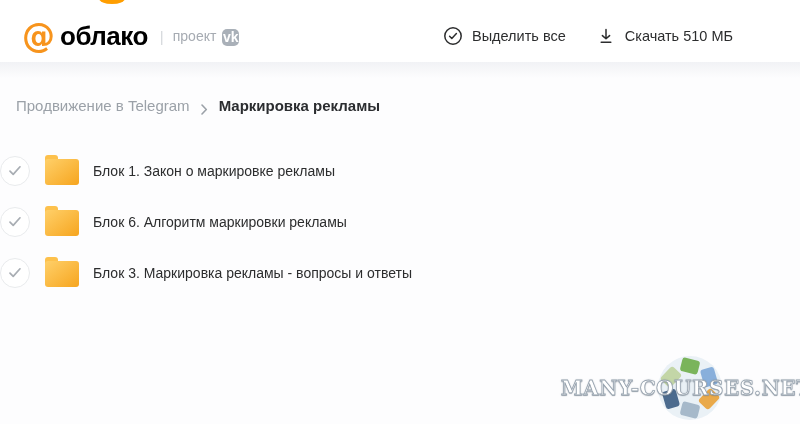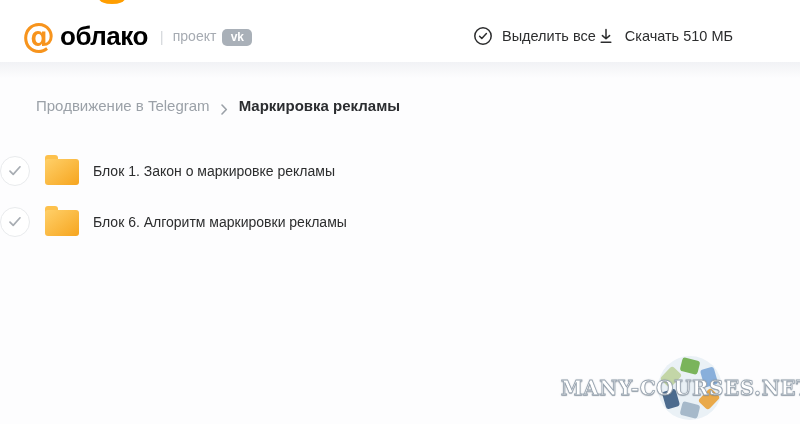--- a/index.html
+++ b/index.html
@@ -33,41 +33,41 @@
     line-height:1; margin-right:5px; margin-top:-2px;
   }
   .logo-brand {
     color:#000000; font-size:26px; font-weight:bold;
     letter-spacing:-0.5px;
   }
   .logo-divider { color:#D5D8DC; font-size:15px; margin:0 9px 0 12px; }
   .logo-project { color:#A6ABB2; font-size:14px; }
   .vk-badge {
     display:inline-flex; align-items:center; justify-content:center;
-    width:30px; height:17px; margin-left:6px; margin-top:2px;
+    width:17px; height:17px; margin-left:6px; margin-top:2px;
     background:#A9B0B8; border-radius:5px;
-    color:#FFFFFF; font-size:12px; font-weight:bold;
+    color:#FFFFFF; font-size:14px; font-weight:bold;
   }
 
   .header-actions {
-    margin-left:auto; display:flex; align-items:center; 
+    margin-left:auto; display:flex; align-items:center; gap:30px;
   }
   .action {
     display:flex; align-items:center; gap:9px;
     font-size:14.5px; color:#2C2D2E; cursor:pointer; white-space:nowrap;
   }
   .action svg { display:block; }
 
   
   .header-fade {
     height:18px;
     background:linear-gradient(180deg,#F1F2F5 0%, #FDFDFE 90%);
   }
   .breadcrumb {
-    margin-top:17px; padding-left:36px;
+    margin-top:17px; padding-left:16px;
     display:flex; align-items:flex-end; gap:11px;
     font-size:15px; line-height:18px;
   }
   .breadcrumb .parent { color:#9BA1A8; cursor:pointer; }
   .breadcrumb .chevron { display:flex; align-items:center; }
   .breadcrumb .current { color:#2B2D30; font-weight:bold; }
 
   .file-list {
     list-style:none; margin-top:37px; 
   }
@@ -189,20 +189,40 @@
               <stop offset="1" stop-color="#F6A51F"></stop>
           </linearGradient>
         </defs>
         <rect x="2" y="4" width="13" height="10" rx="3" fill="#FDC14C"></rect>
         <rect x="2" y="8" width="34" height="26" rx="3" fill="url(#fg2)"></rect>
       </svg>
     </span>
     <span class="file-name">Блок 6. Алгоритм маркировки рекламы</span>
   </li>
 
+  <li class="file-row">
+    <span class="row-check">
+      <svg width="14" height="12" viewBox="0 0 14 12" fill="none">
+        <path d="M2 6.2l3.2 3.2L12 1.8" stroke="#A8ADB3" stroke-width="1.7" stroke-linecap="round" stroke-linejoin="round"></path>
+      </svg>
+    </span>
+    <span class="folder-icon">
+      <svg width="38" height="36" viewBox="0 0 38 36">
+        <defs>
+          <linearGradient id="fg3" x1="0" y1="0" x2="1" y2="1">
+            <stop offset="0" stop-color="#FFD069"></stop>
+              <stop offset="1" stop-color="#F6A51F"></stop>
+          </linearGradient>
+        </defs>
+        <rect x="2" y="4" width="13" height="10" rx="3" fill="#FDC14C"></rect>
+        <rect x="2" y="8" width="34" height="26" rx="3" fill="url(#fg3)"></rect>
+      </svg>
+    </span>
+    <span class="file-name">Блок 3. Маркировка рекламы - вопросы и ответы</span>
+  </li>
 </ul>
 
 <div class="watermark">
   <span class="globe">
     <svg width="68" height="68" viewBox="0 0 68 68">
       <circle cx="34" cy="34" r="32" fill="#E9F0F6"></circle>
       <g>
         <g transform="rotate(0 34 34)">
             <rect x="25" y="5" width="18" height="14" rx="3" fill="#6FAE4E" transform="rotate(14 34 12)"></rect>
           </g>

